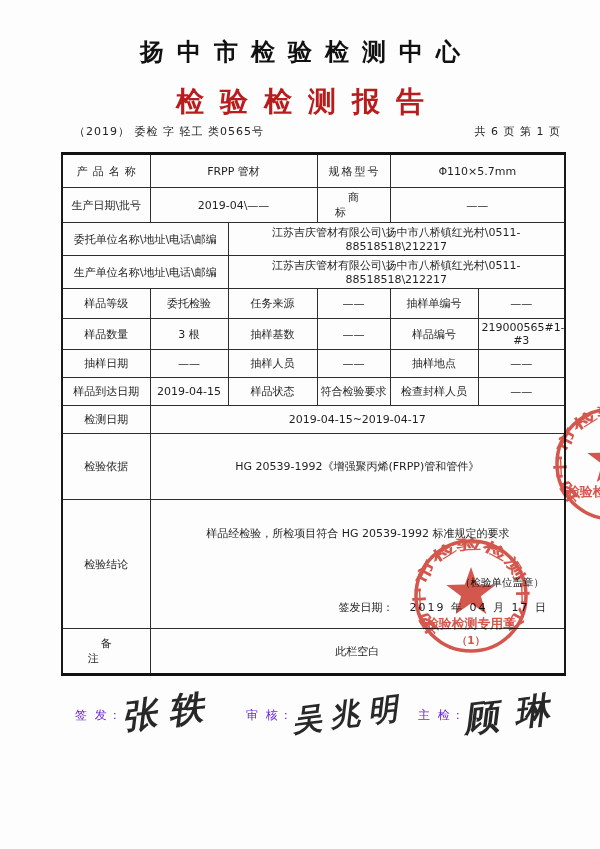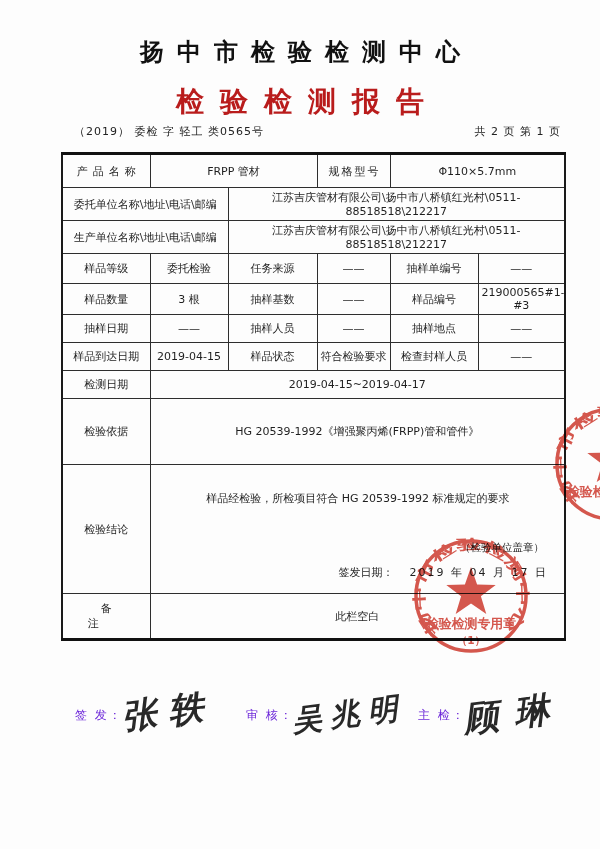--- a/index.html
+++ b/index.html
@@ -67,39 +67,45 @@
 </style>
 </head>
 <body>
 
 <div class="page">
 
   <div class="org-title">扬中市检验检测中心</div>
   <div class="report-title">检验检测报告</div>
   <div class="doc-line">
     <span>（2019） 委检 字 轻工 类0565号</span>
-    <span>共 2 页 第 1 页</span>
+    <span>共 6 页 第 1 页</span>
   </div>
 
   <table class="report">
     <colgroup>
       <col style="width:88px">
         <col style="width:78px">
         <col style="width:89px">
       <col style="width:73px">
         <col style="width:88px">
         <col style="width:87px">
     </colgroup>
     <tbody>
         <tr style="height:34px">
       <td class="lbl ls4">产品名称</td>
       <td colspan="2">FRPP 管材</td>
       <td class="lbl ls2">规格型号</td>
       <td colspan="2">Φ110×5.7mm</td>
     </tr>
+    <tr style="height:33px">
+      <td class="lbl">生产日期\批号</td>
+      <td colspan="2">2019-04\——</td>
+      <td class="lbl lsw">商标</td>
+      <td colspan="2">——</td>
+    </tr>
     <tr style="height:30px">
       <td colspan="2" class="lbl unit-lbl">委托单位名称\地址\电话\邮编</td>
       <td colspan="4" class="unit-val">江苏吉庆管材有限公司\扬中市八桥镇红光村\0511-88518518\212217</td>
     </tr>
     <tr style="height:29px">
       <td colspan="2" class="lbl unit-lbl">生产单位名称\地址\电话\邮编</td>
       <td colspan="4" class="unit-val">江苏吉庆管材有限公司\扬中市八桥镇红光村\0511-88518518\212217</td>
     </tr>
     <tr style="height:30px">
       <td class="lbl">样品等级</td>

